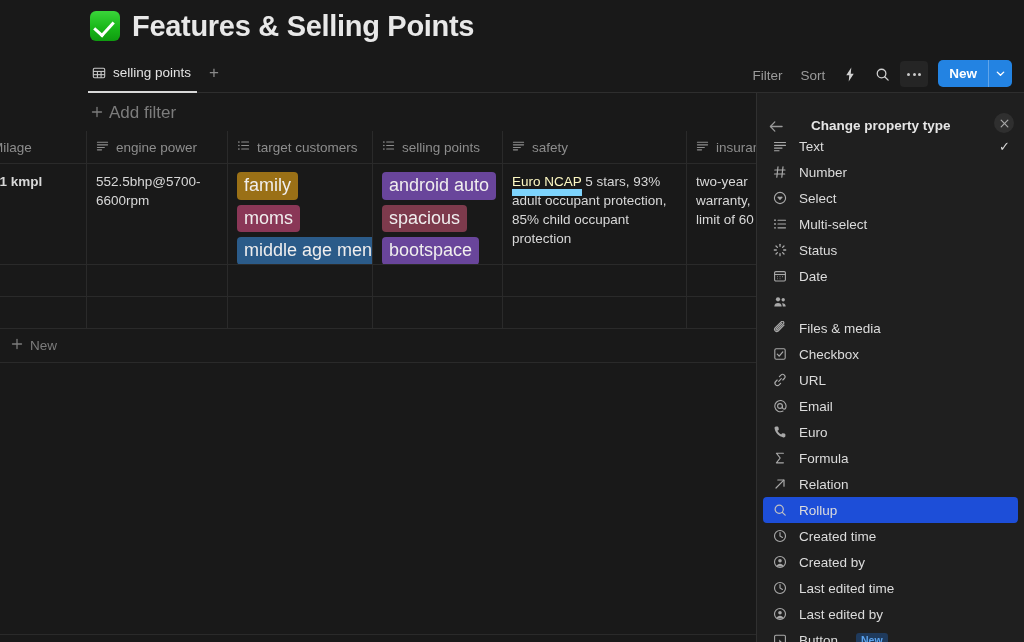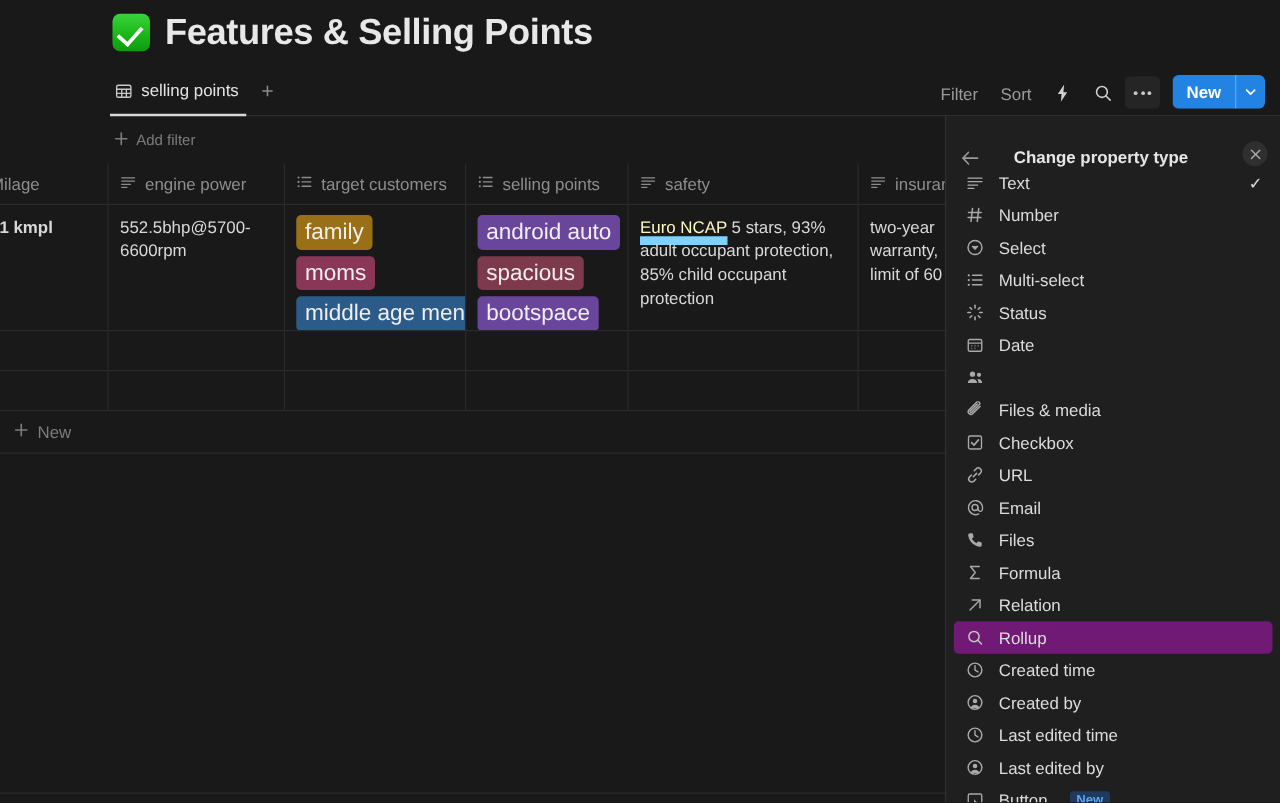--- a/index.html
+++ b/index.html
@@ -88,22 +88,22 @@
     display: flex; align-items: center; justify-content: center;
     border-left: 1px solid rgba(255,255,255,.28); color: #fff;
   }
 
   
   .filter-row {
     position: absolute; left: 0; top: 94px; width: 1024px; height: 37px;
     display: flex; align-items: center;
   }
   .add-filter {
-    margin-left: 91px; display: flex; align-items: flex-start; gap: 6px;
-    font-size: 12px; color: #7c7c7c; cursor: pointer;
+    margin-left: 91px; display: flex; align-items: center; gap: 6px;
+    font-size: 17px; color: #7c7c7c; cursor: pointer;
   }
 
   
   .table { position: absolute; left: 0; top: 131px; width: 1024px; }
   .thead { display: flex; height: 33px; border-bottom: 1px solid #2a2a2a; }
   .th {
     display: flex; align-items: center; gap: 7px;
     padding: 0 9px; font-size: 13.5px; color: #8d8d8d;
     border-right: 1px solid #2a2a2a; overflow: hidden; white-space: nowrap;
     cursor: pointer;
@@ -148,21 +148,21 @@
     width: 20px; height: 20px; border-radius: 50%; background: #2f2f2f;
     display: flex; align-items: center; justify-content: center;
     color: #a8a8a8; font-size: 12px; cursor: pointer;
   }
   .menu { padding: 0 6px; }
   .mi {
     display: flex; align-items: center; gap: 11px;
     height: 26px; padding: 0 8px; border-radius: 4px; cursor: pointer;
     font-size: 13.5px; color: #dcdcdc;
   }
-  .mi.sel { background: #701a75; justify-content: space-between; }
+  .mi.sel { background: #1d4ed8; justify-content: space-between; }
   .mi .ico {
     width: 17px; display: flex; align-items: center; justify-content: center;
     color: #a9a9a9; flex: none;
   }
   .mi .lbl { flex: 1; white-space: nowrap; }
   .mi .check { color: #d8d8d8; font-size: 13px; }
   .badge-new {
     background: #1f3a5c; color: #5ba3ef; font-size: 10.5px; font-weight: bold;
     padding: 1px 5px 2px; border-radius: 3px; margin-left: 7px;
   }
@@ -515,21 +515,21 @@
           </span>
         <span class="lbl">Email</span>
       </div>
 
       <div class="mi">
         <span class="ico">
             <svg width="14" height="14" viewBox="0 0 14 14" fill="#a9a9a9">
               <path d="M3 1.6c-.9 0-1.7.9-1.4 2 .9 4.6 4.2 7.9 8.8 8.8 1.1.2 2-.5 2-1.4V9.6c0-.5-.4-1-.9-1.1l-1.8-.3c-.4-.1-.8.1-1 .5l-.5.9A8.7 8.7 0 0 1 4.4 5.8l.9-.5c.4-.2.6-.6.5-1L5.5 2.5c-.1-.5-.6-.9-1.1-.9z"></path>
             </svg>
           </span>
-        <span class="lbl">Files</span>
+        <span class="lbl">Euro</span>
       </div>
 
       <div class="mi">
         <span class="ico">
             <svg width="14" height="14" viewBox="0 0 14 14" fill="none" stroke="#a9a9a9" stroke-width="1.15" stroke-linecap="round" stroke-linejoin="round">
               <polyline points="10.4,2.2 3.4,2.2 7.2,7 3.4,11.8 10.4,11.8"></polyline>
             </svg>
           </span>
         <span class="lbl">Formula</span>
       </div>

